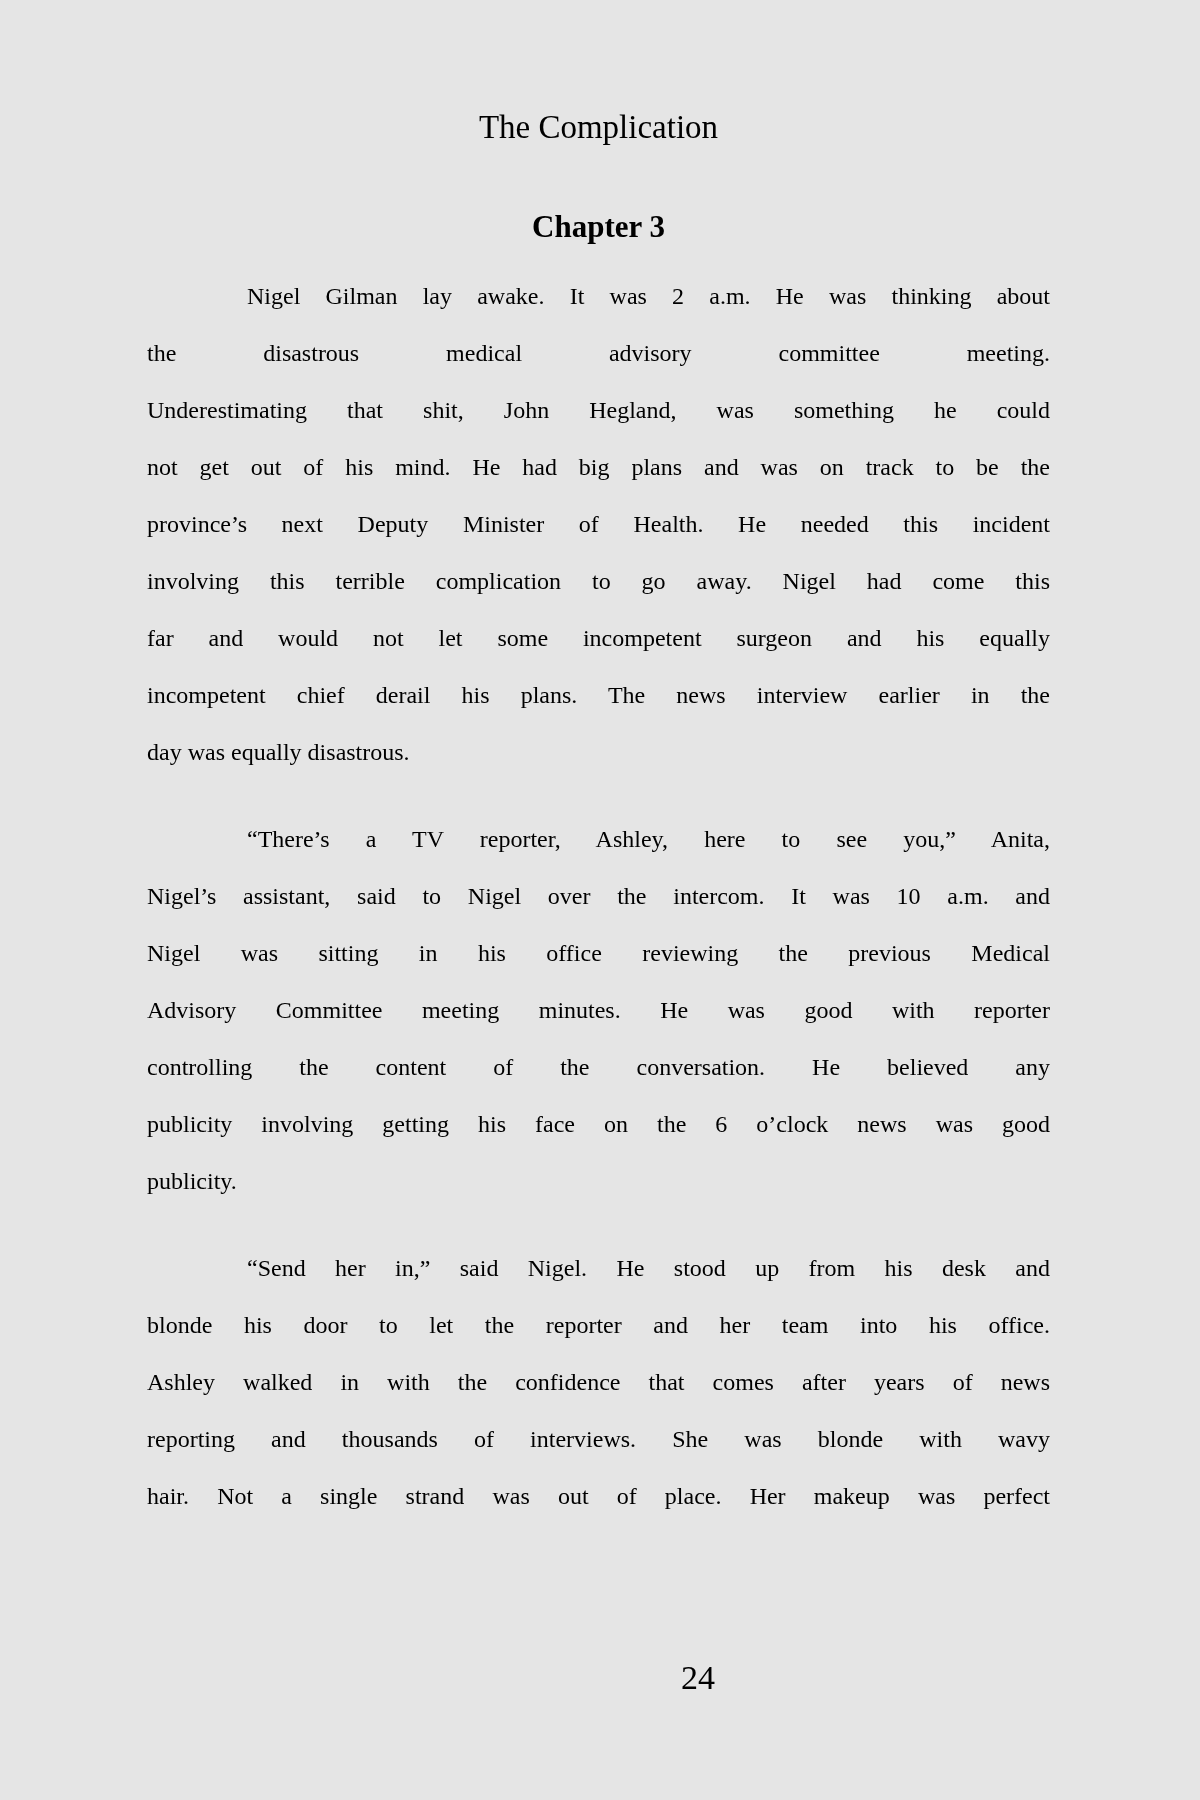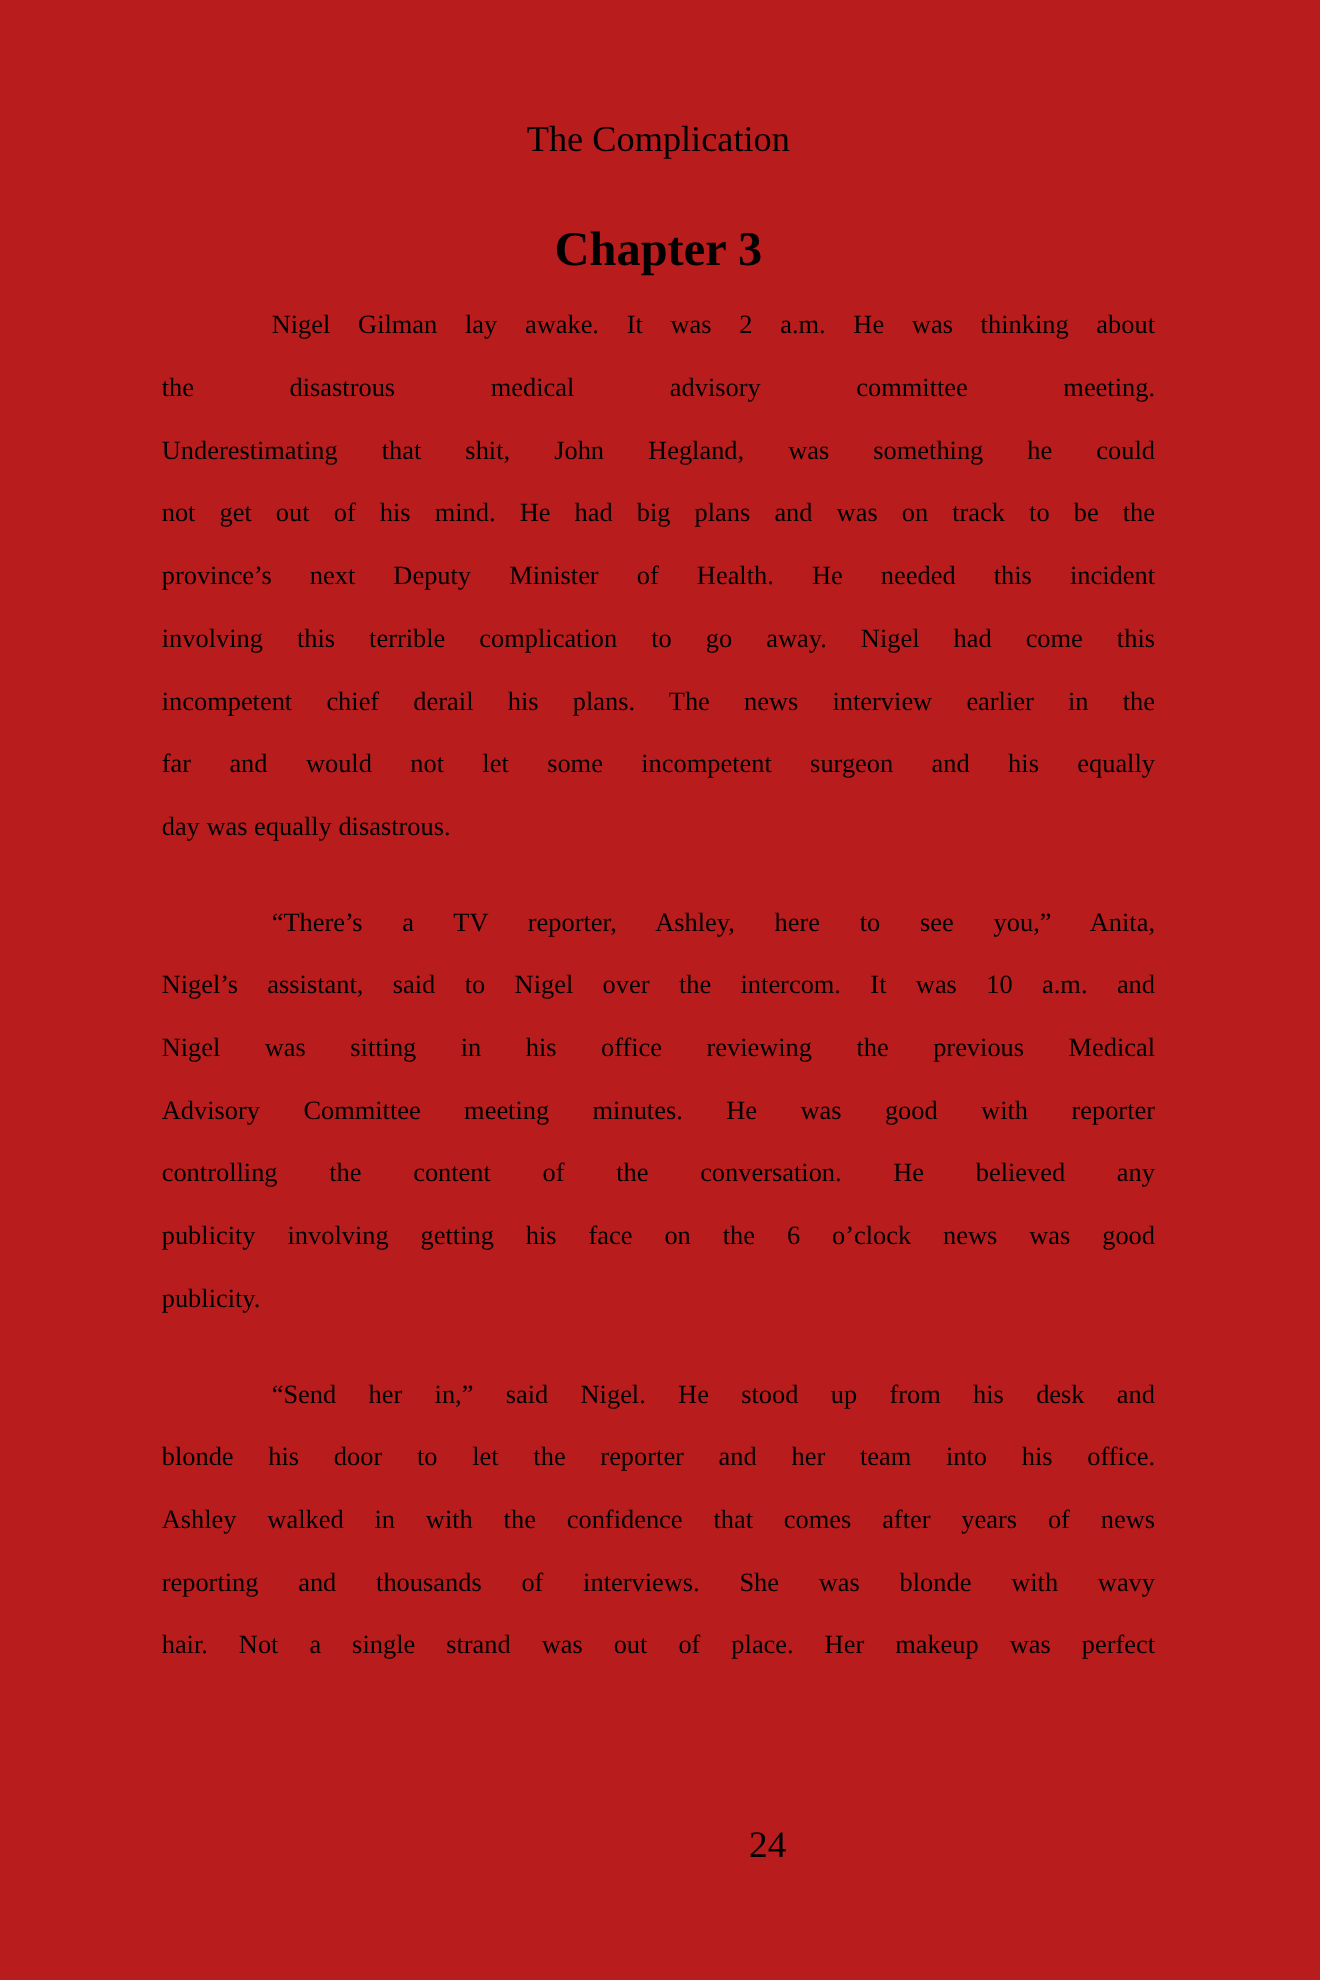--- a/index.html
+++ b/index.html
@@ -4,42 +4,42 @@
 <style>
   html, body {
     margin: 0;
     padding: 0;
     background: #ffffff;
   }
   .page {
     position: relative;
     width: 1200px;
     height: 1800px;
-    background: #b91c1c;
+    background: #e5e5e5;
     color: #000000;
     font-family: "Liberation Serif", "DejaVu Serif", serif;
     overflow: hidden;
   }
   .running-header {
     position: absolute;
     left: 147px;
     width: 903px;
     top: 107px;
     text-align: center;
     font-size: 33px;
     line-height: 40px;
     white-space: nowrap;
   }
   .chapter-heading {
     position: absolute;
     left: 147px;
     width: 903px;
     top: 198px;
     text-align: center;
-    font-size: 44px;
+    font-size: 31px;
     font-weight: bold;
     line-height: 58px;
     white-space: nowrap;
   }
   .body-text {
     position: absolute;
     left: 147px;
     top: 268px;
     width: 903px;
     font-size: 24px;
@@ -76,22 +76,22 @@
   <div class="chapter-heading">Chapter 3</div>
 
   <div class="body-text" id="body-text">
       <div class="para">
         <div class="line" style="padding-left: 100px;">Nigel Gilman lay awake. It was 2 a.m. He was thinking about</div>
         <div class="line">the disastrous medical advisory committee meeting.</div>
         <div class="line">Underestimating that shit, John Hegland, was something he could</div>
         <div class="line">not get out of his mind. He had big plans and was on track to be the</div>
         <div class="line">province’s next Deputy Minister of Health. He needed this incident</div>
         <div class="line">involving this terrible complication to go away. Nigel had come this</div>
+        <div class="line">far and would not let some incompetent surgeon and his equally</div>
         <div class="line">incompetent chief derail his plans. The news interview earlier in the</div>
-        <div class="line">far and would not let some incompetent surgeon and his equally</div>
         <div class="line last">day was equally disastrous.</div>
       </div>
       <div class="para">
         <div class="line" style="padding-left: 100px;">“There’s a TV reporter, Ashley, here to see you,” Anita,</div>
         <div class="line">Nigel’s assistant, said to Nigel over the intercom. It was 10 a.m. and</div>
         <div class="line">Nigel was sitting in his office reviewing the previous Medical</div>
         <div class="line">Advisory Committee meeting minutes. He was good with reporter</div>
         <div class="line">controlling the content of the conversation. He believed any</div>
         <div class="line">publicity involving getting his face on the 6 o’clock news was good</div>
         <div class="line last">publicity.</div>

